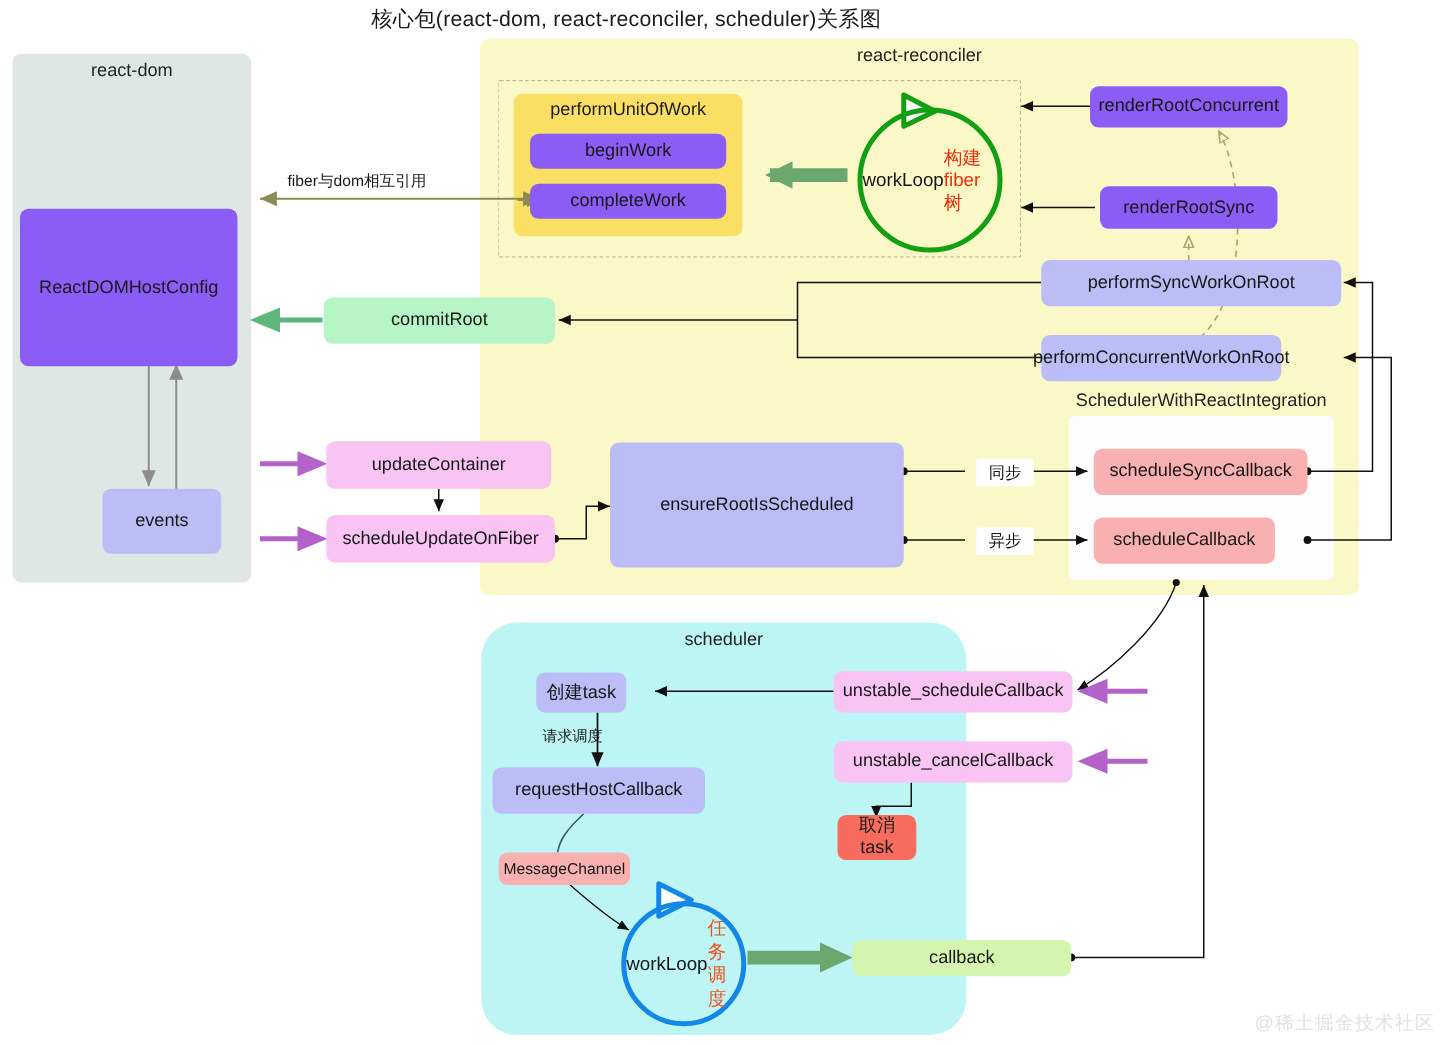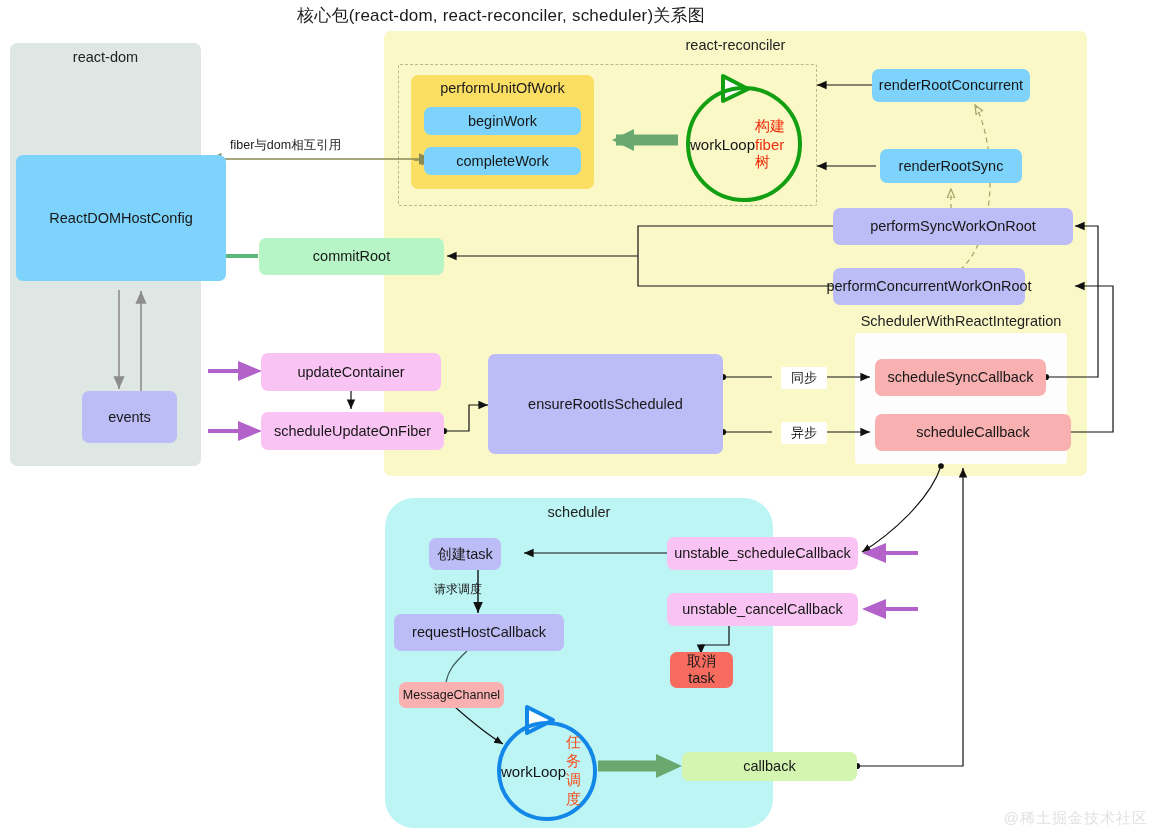--- a/index.html
+++ b/index.html
@@ -43,21 +43,21 @@
   #puow .grp-label{
     position:absolute;width:100%;text-align:center;top:5px;font-size:14.5px;color:#1b1b1b;
   }
 
   
   .node{
     position:absolute;border-radius:7px;display:flex;align-items:center;
     justify-content:center;text-align:center;font-size:14.5px;color:#171717;
     line-height:1.15;padding:0 6px;box-sizing:border-box;
   }
-  .n-white{background:#7dd3fc;}
+  .n-white{background:#8b5cf6;}
   .n-purple{background:#bcbcf7;}
   .n-pink{background:#f9c4f3;}
   .n-green{background:#b7f5c6;}
   .n-lightgreen{background:#d4f5b0;}
   .n-salmon{background:#f9b0b0;}
   .n-red{background:#f76c5e;}
 
   
   .circ{
     position:absolute;border-radius:50%;display:flex;flex-direction:row;
@@ -213,21 +213,21 @@
       <path d="M862,553 L886,543 L886,563 z" fill="#b262c9"></path>
     </g>
     <g>
       <line x1="918" y1="609" x2="884" y2="609" stroke="#b262c9" stroke-width="4"></line>
       <path d="M862,609 L886,599 L886,619 z" fill="#b262c9"></path>
     </g>
 
     <path d="M414,160 L434,160" stroke="#8a8a55" stroke-width="1.4" fill="none" marker-end="url(#ar-olive)"></path>
   </svg>
 
-  <div class="node n-white" style="left:16px;top:155px;width:210px;height:126px;">ReactDOMHostConfig</div>
+  <div class="node n-white" style="left:16px;top:167px;width:174px;height:126px;">ReactDOMHostConfig</div>
 
   <div class="node n-purple" style="left:82px;top:391px;width:95px;height:52px;">events</div>
 
   <div class="node n-white" style="left:424px;top:107px;width:157px;height:28px;">beginWork</div>
 
   <div class="node n-white" style="left:424px;top:147px;width:157px;height:28px;">completeWork</div>
 
   <div class="circ" id="wl-reconciler">
     <span class="l1">workLoop</span>
     <span class="l2">构建fiber树</span>
@@ -244,21 +244,21 @@
   <div class="node n-green" style="left:259px;top:238px;width:185px;height:37px;">commitRoot</div>
 
   <div class="node n-pink" style="left:261px;top:353px;width:180px;height:38px;">updateContainer</div>
 
   <div class="node n-pink" style="left:261px;top:412px;width:183px;height:38px;">scheduleUpdateOnFiber</div>
 
   <div class="node n-purple" style="left:488px;top:354px;width:235px;height:100px;">ensureRootIsScheduled</div>
 
   <div class="node n-salmon" style="left:875px;top:359px;width:171px;height:37px;">scheduleSyncCallback</div>
 
-  <div class="node n-salmon" style="left:875px;top:414px;width:196px;height:37px;">scheduleCallback</div>
+  <div class="node n-salmon" style="left:875px;top:414px;width:145px;height:37px;">scheduleCallback</div>
 
   <div class="node n-purple" style="left:429px;top:538px;width:72px;height:32px;">创建task</div>
 
   <div class="node n-purple" style="left:394px;top:614px;width:170px;height:37px;">requestHostCallback</div>
 
   <div class="node n-salmon" style="left:399px;top:682px;width:105px;height:26px;font-size:12.5px;">MessageChannel</div>
 
   <div class="circ" id="wl-scheduler">
     <span class="l1">workLoop</span>
     <span class="l2">任务调度</span>

